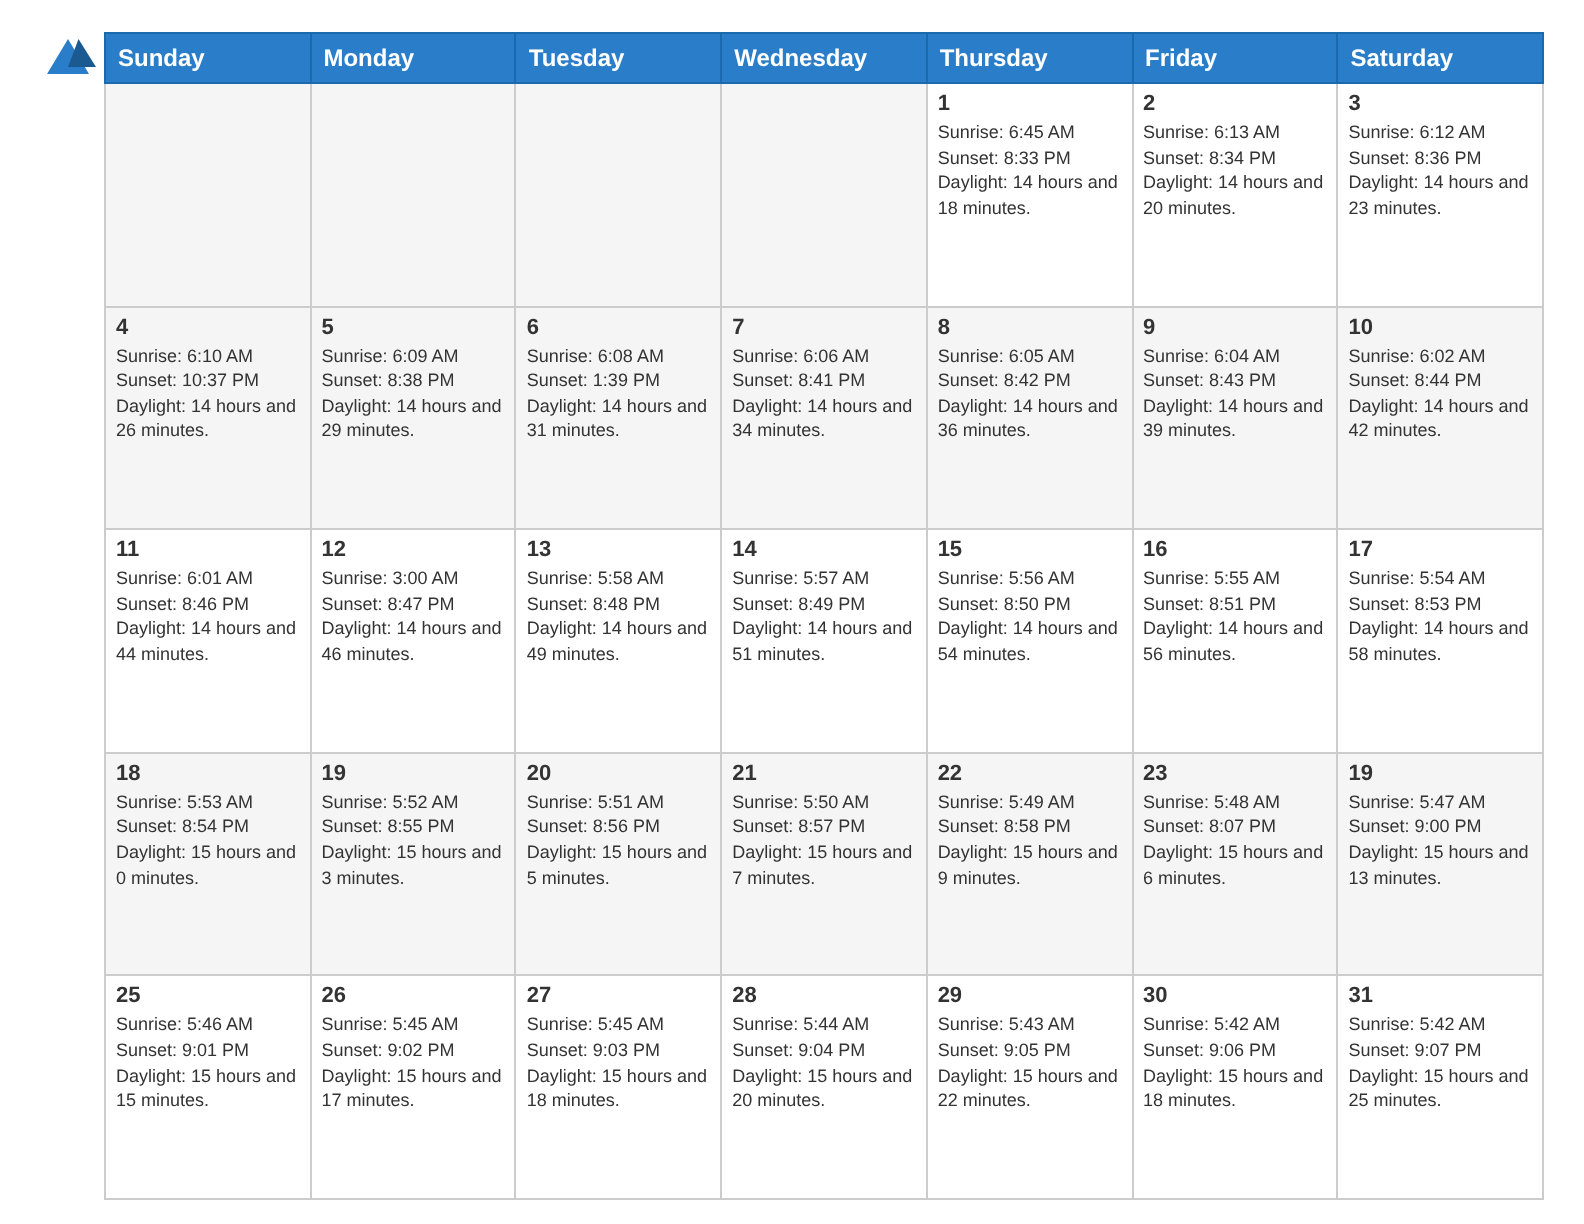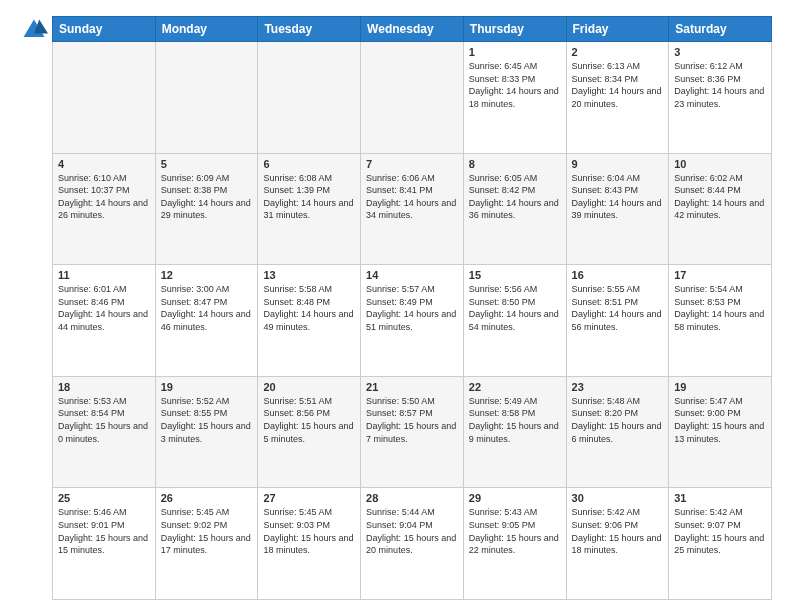--- a/index.html
+++ b/index.html
@@ -225,21 +225,21 @@
           <td>
             <span class="day-number">21</span>
             <div class="day-info"><span>Sunrise: 5:50 AM</span><br><span>Sunset: 8:57 PM</span><br><span>Daylight: 15 hours and 7 minutes.</span></div>
           </td>
           <td>
             <span class="day-number">22</span>
             <div class="day-info"><span>Sunrise: 5:49 AM</span><br><span>Sunset: 8:58 PM</span><br><span>Daylight: 15 hours and 9 minutes.</span></div>
           </td>
           <td>
             <span class="day-number">23</span>
-            <div class="day-info"><span>Sunrise: 5:48 AM</span><br><span>Sunset: 8:20 PM</span><br><span>Daylight: 15 hours and 6 minutes.</span></div>
+            <div class="day-info"><span>Sunrise: 5:48 AM</span><br><span>Sunset: 8:07 PM</span><br><span>Daylight: 15 hours and 6 minutes.</span></div>
           </td>
           <td>
             <span class="day-number">19</span>
             <div class="day-info"><span>Sunrise: 5:47 AM</span><br><span>Sunset: 9:00 PM</span><br><span>Daylight: 15 hours and 13 minutes.</span></div>
           </td>
         </tr>
         <tr>
           <td>
             <span class="day-number">25</span>
             <div class="day-info"><span>Sunrise: 5:46 AM</span><br><span>Sunset: 9:01 PM</span><br><span>Daylight: 15 hours and 15 minutes.</span></div>

